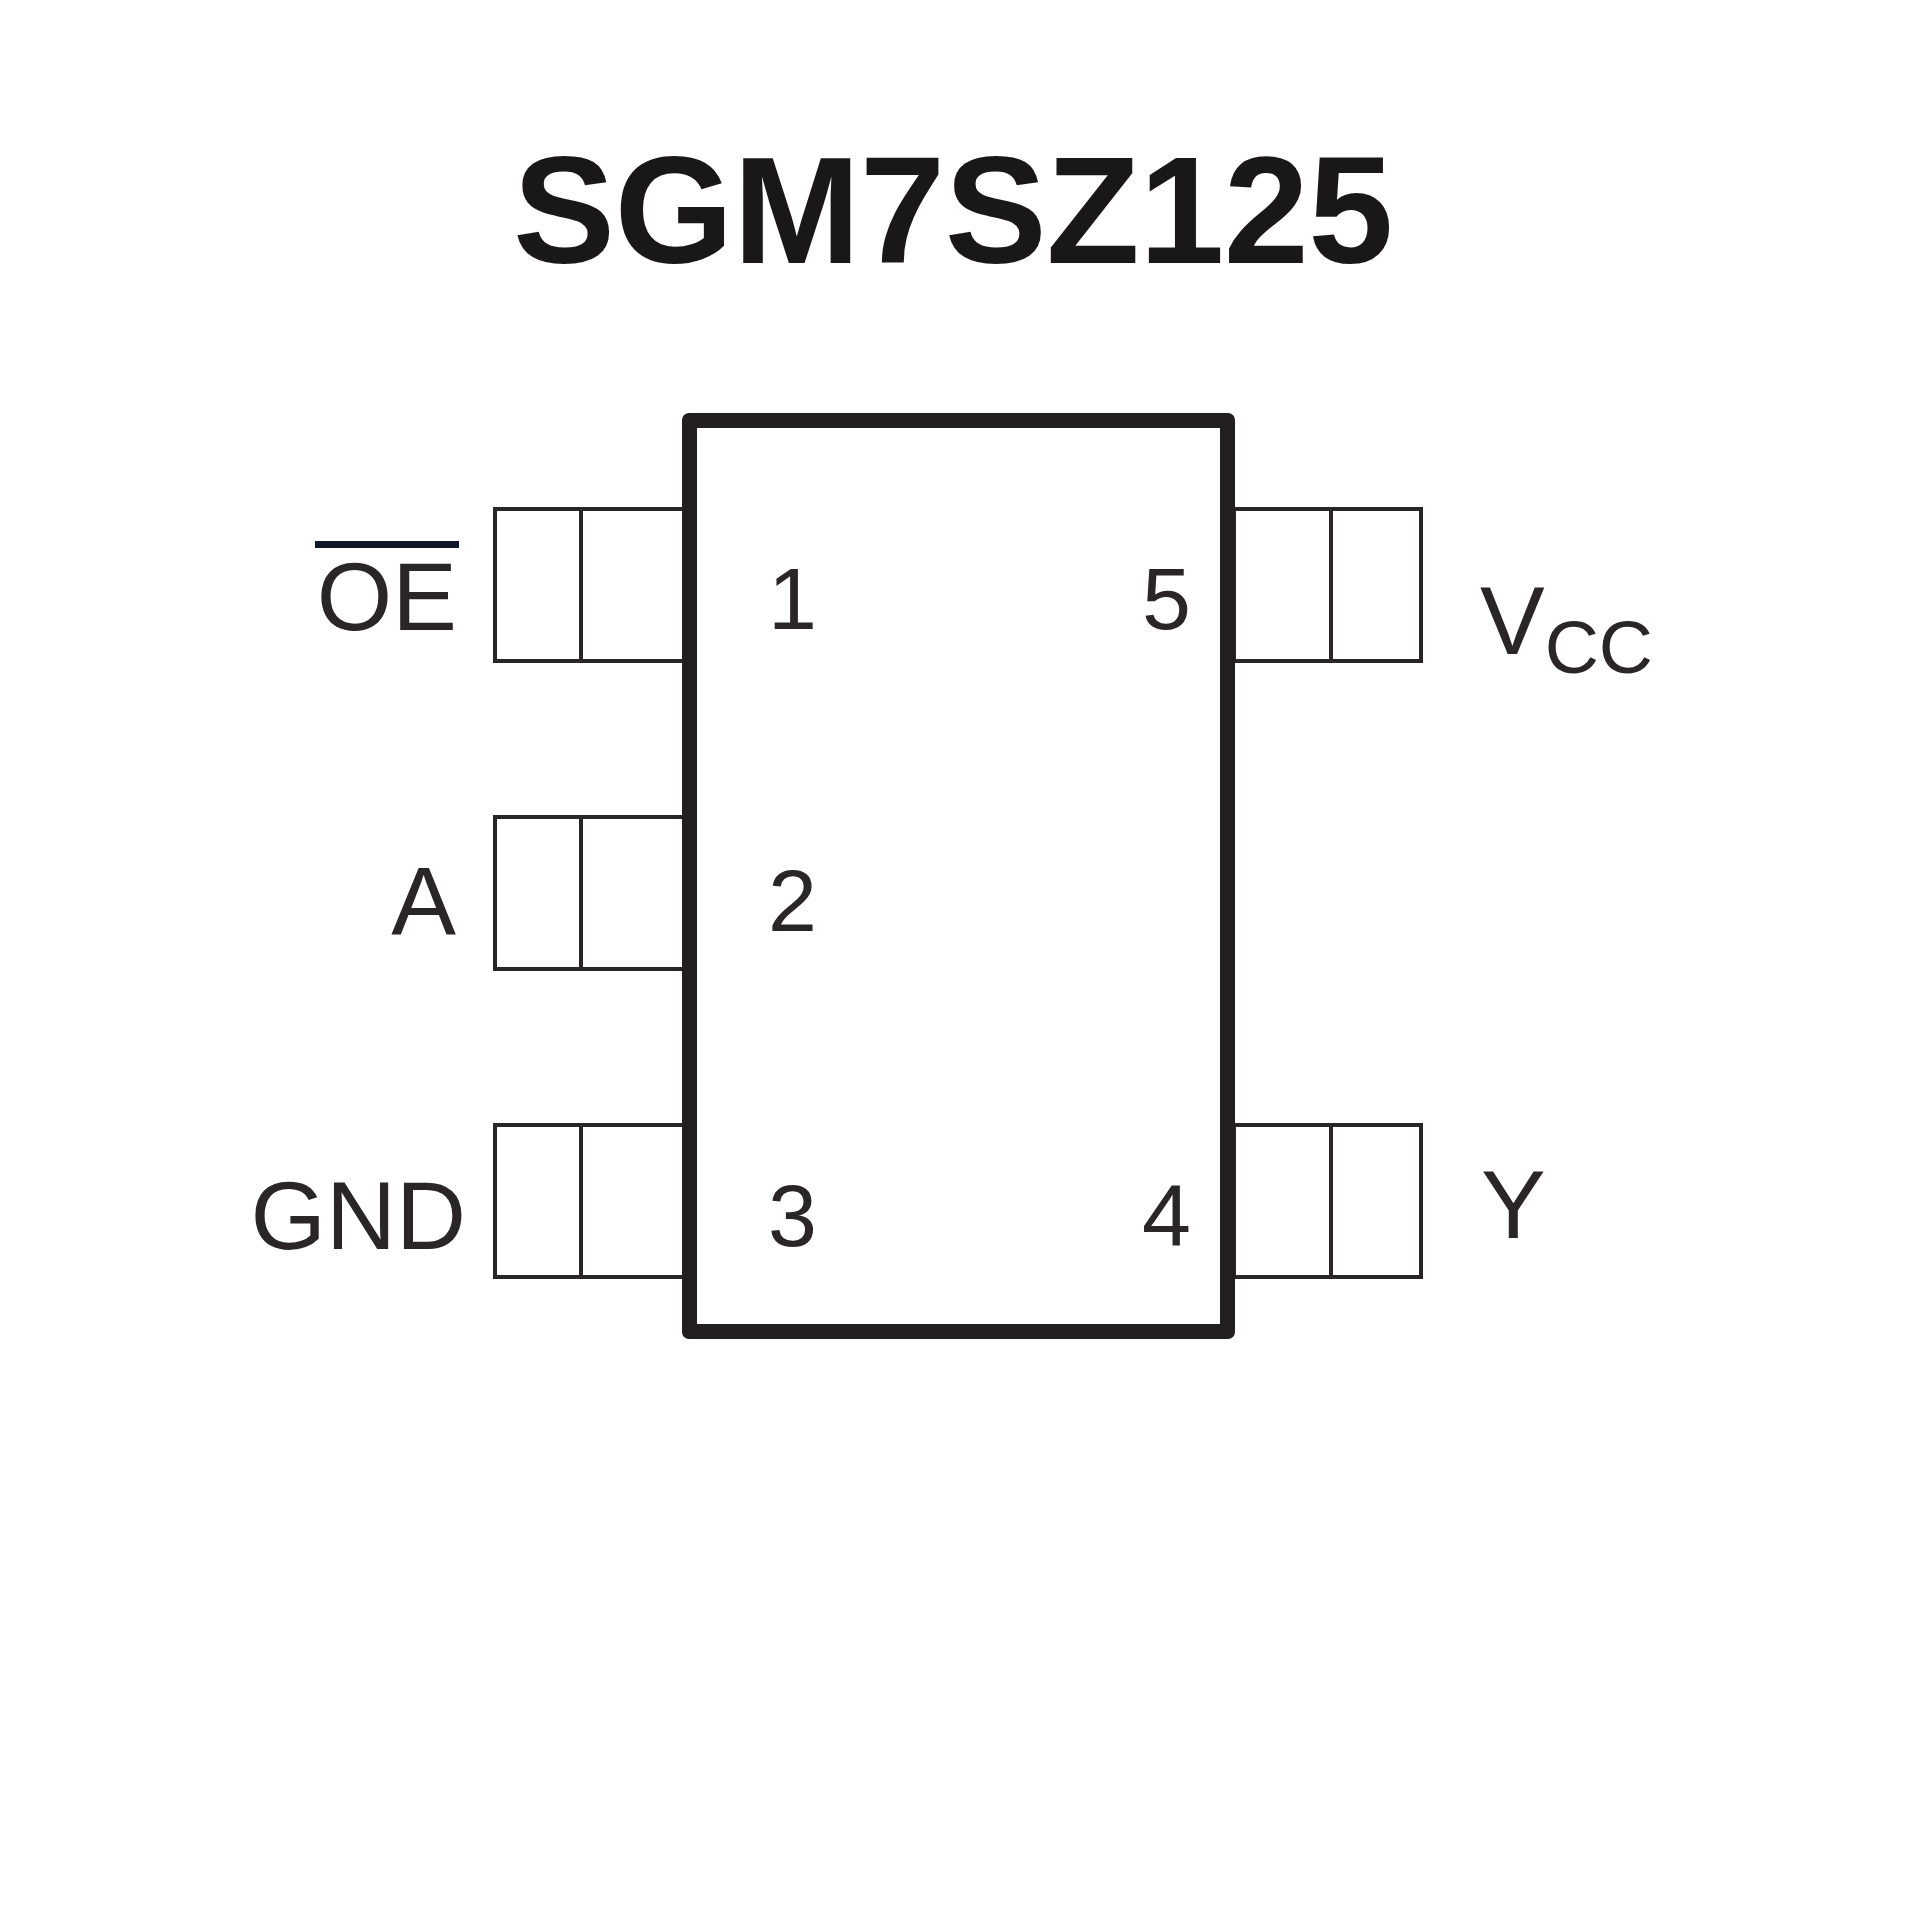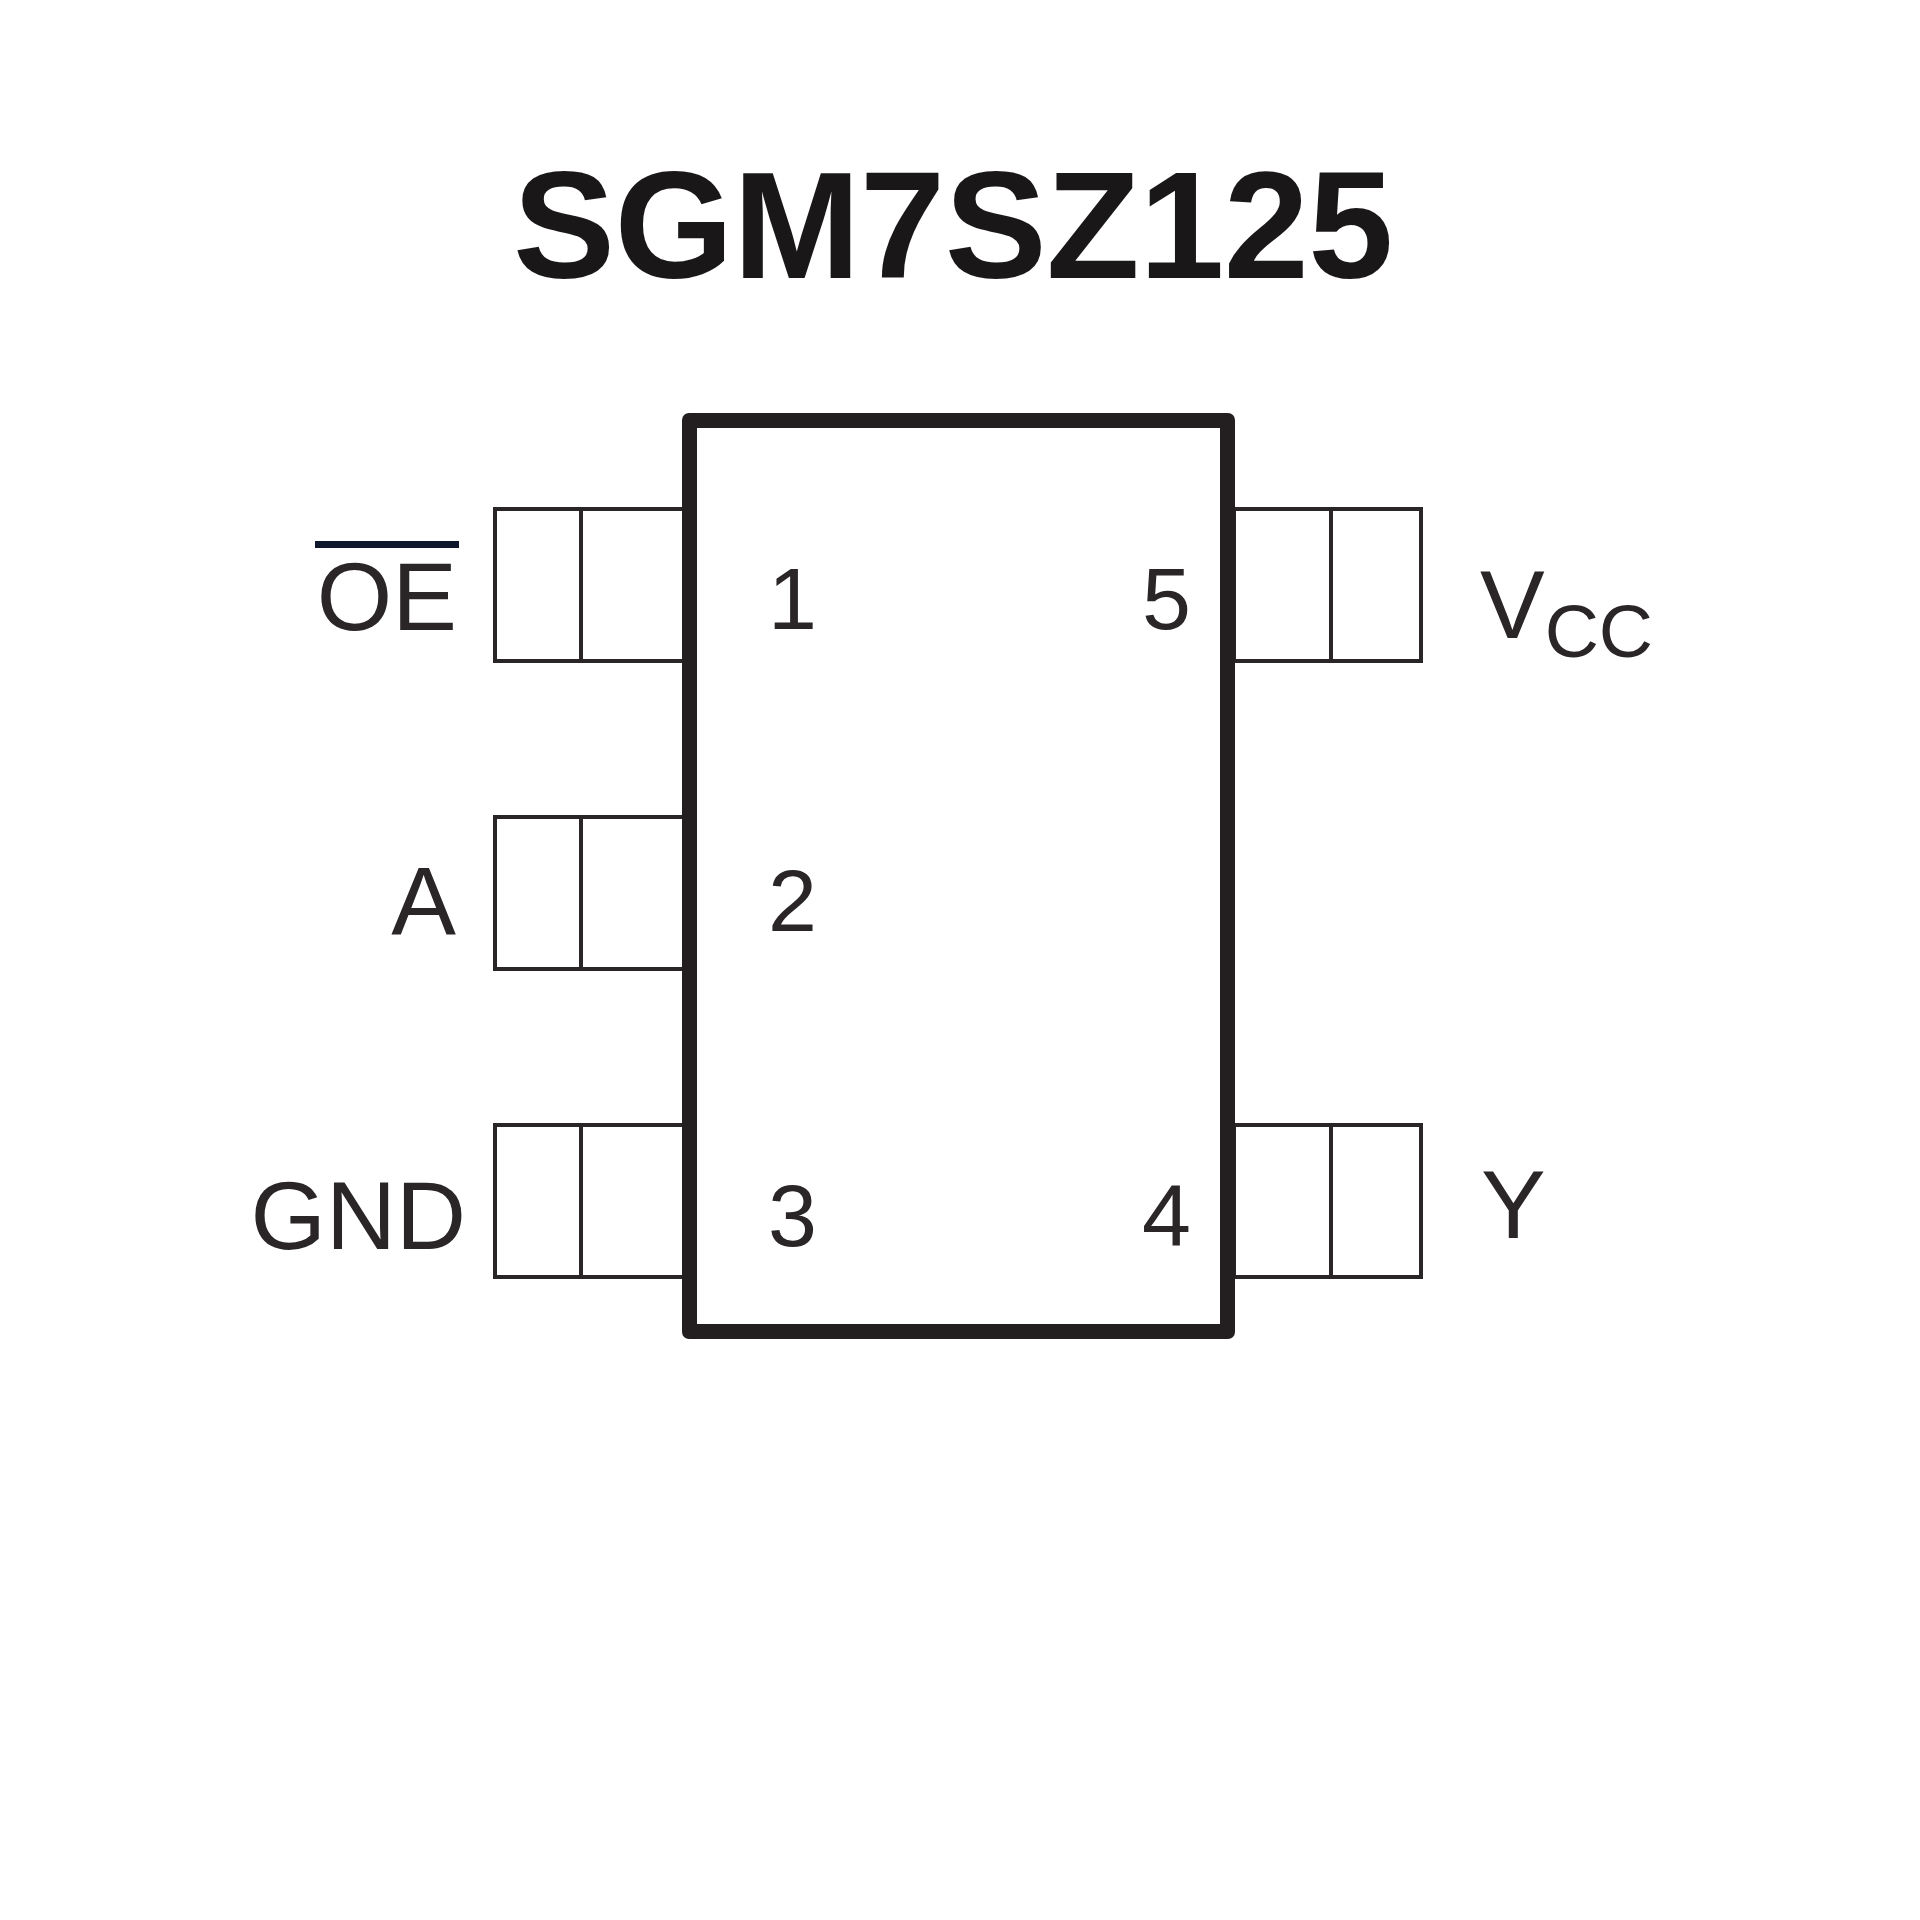--- a/index.html
+++ b/index.html
@@ -9,21 +9,21 @@
     background: #ffffff;
     font-family: "Liberation Sans", sans-serif;
     color: #231f20;
     overflow: hidden;
   }
 
   
   .title {
     position: absolute;
     left: 953px;
-    top: 148px;
+    top: 133px;
     transform: translateX(-50%);
     font-family: "Liberation Sans", sans-serif;
     font-weight: bold;
     font-size: 153px;
     line-height: 153px;
     letter-spacing: -0.5px;
     white-space: nowrap;
     color: #1a1718;
   }
 
@@ -82,21 +82,21 @@
     position: absolute;
     font-size: 97px;
     line-height: 97px;
     white-space: nowrap;
     color: #2a2627;
     z-index: 3;
   }
   .label-oe  { right: 1461px; top: 541px; border-top: 7px solid #0f172a; padding: 0 2px; }
   .label-a   { right: 1464px; top: 852px; }
   .label-gnd { right: 1454px; top: 1167px; }
-  .label-vcc { left: 1480px; top: 556px; }
+  .label-vcc { left: 1480px; top: 572px; }
   .label-y   { left: 1481px; top: 1156px; }
   .label-vcc sub {
     font-size: 75px;
     line-height: 0;
     vertical-align: -19px;
   }
 </style>
 </head>
 <body>
 

